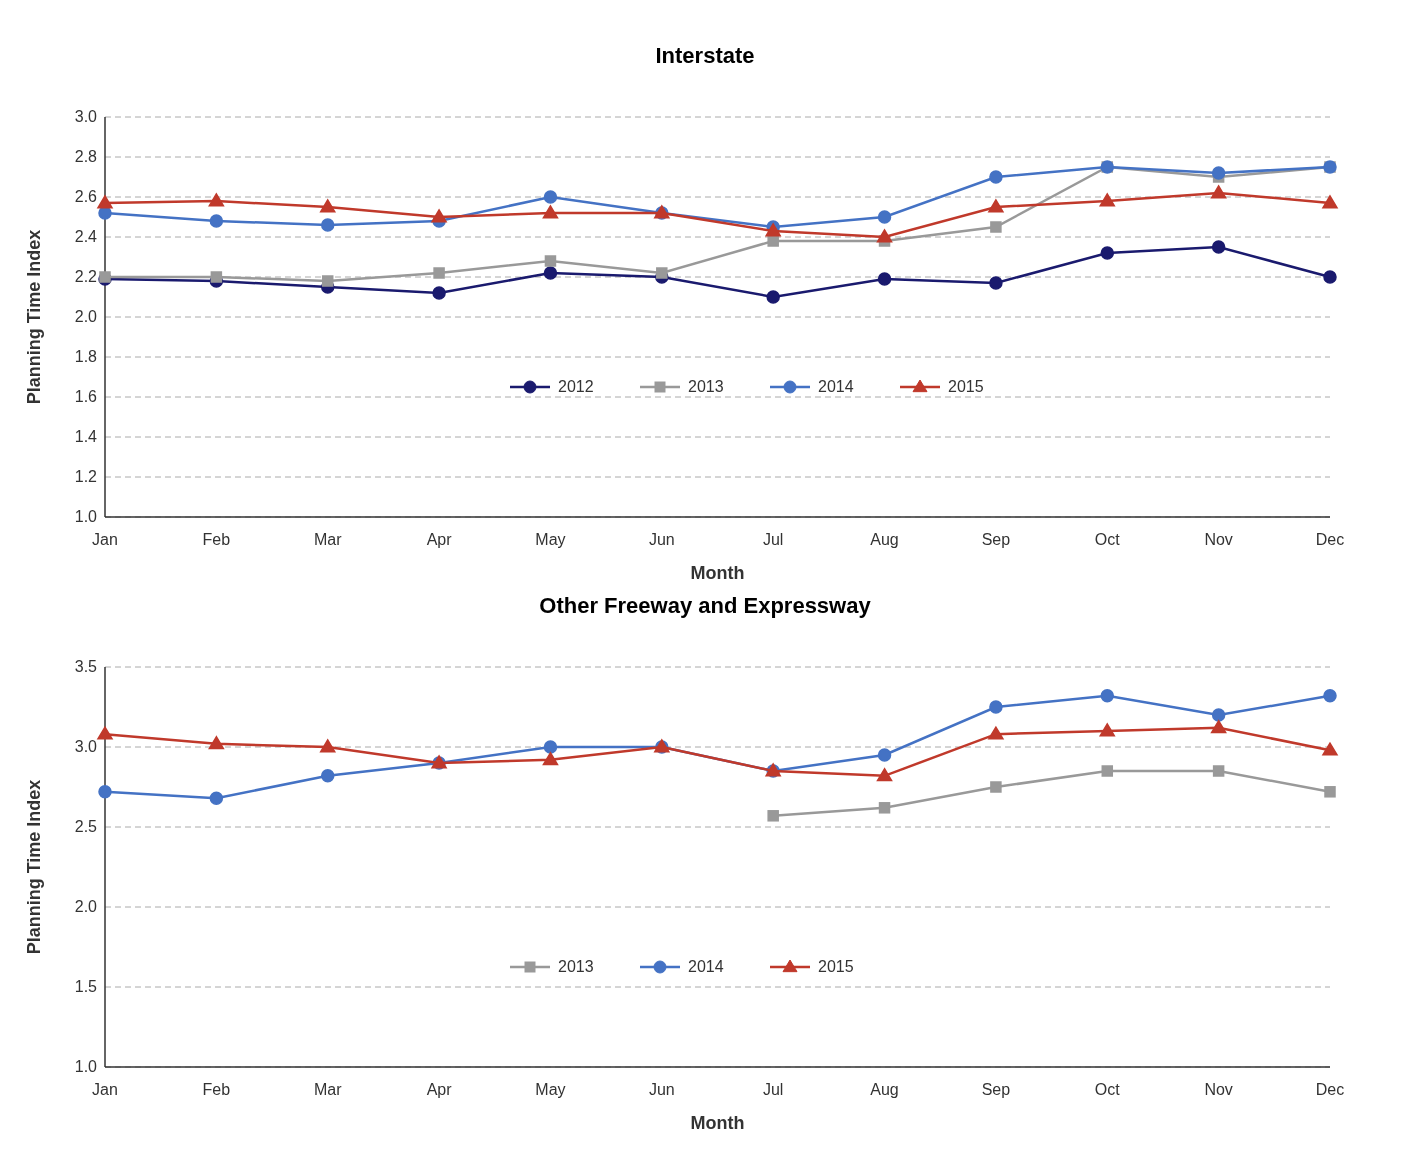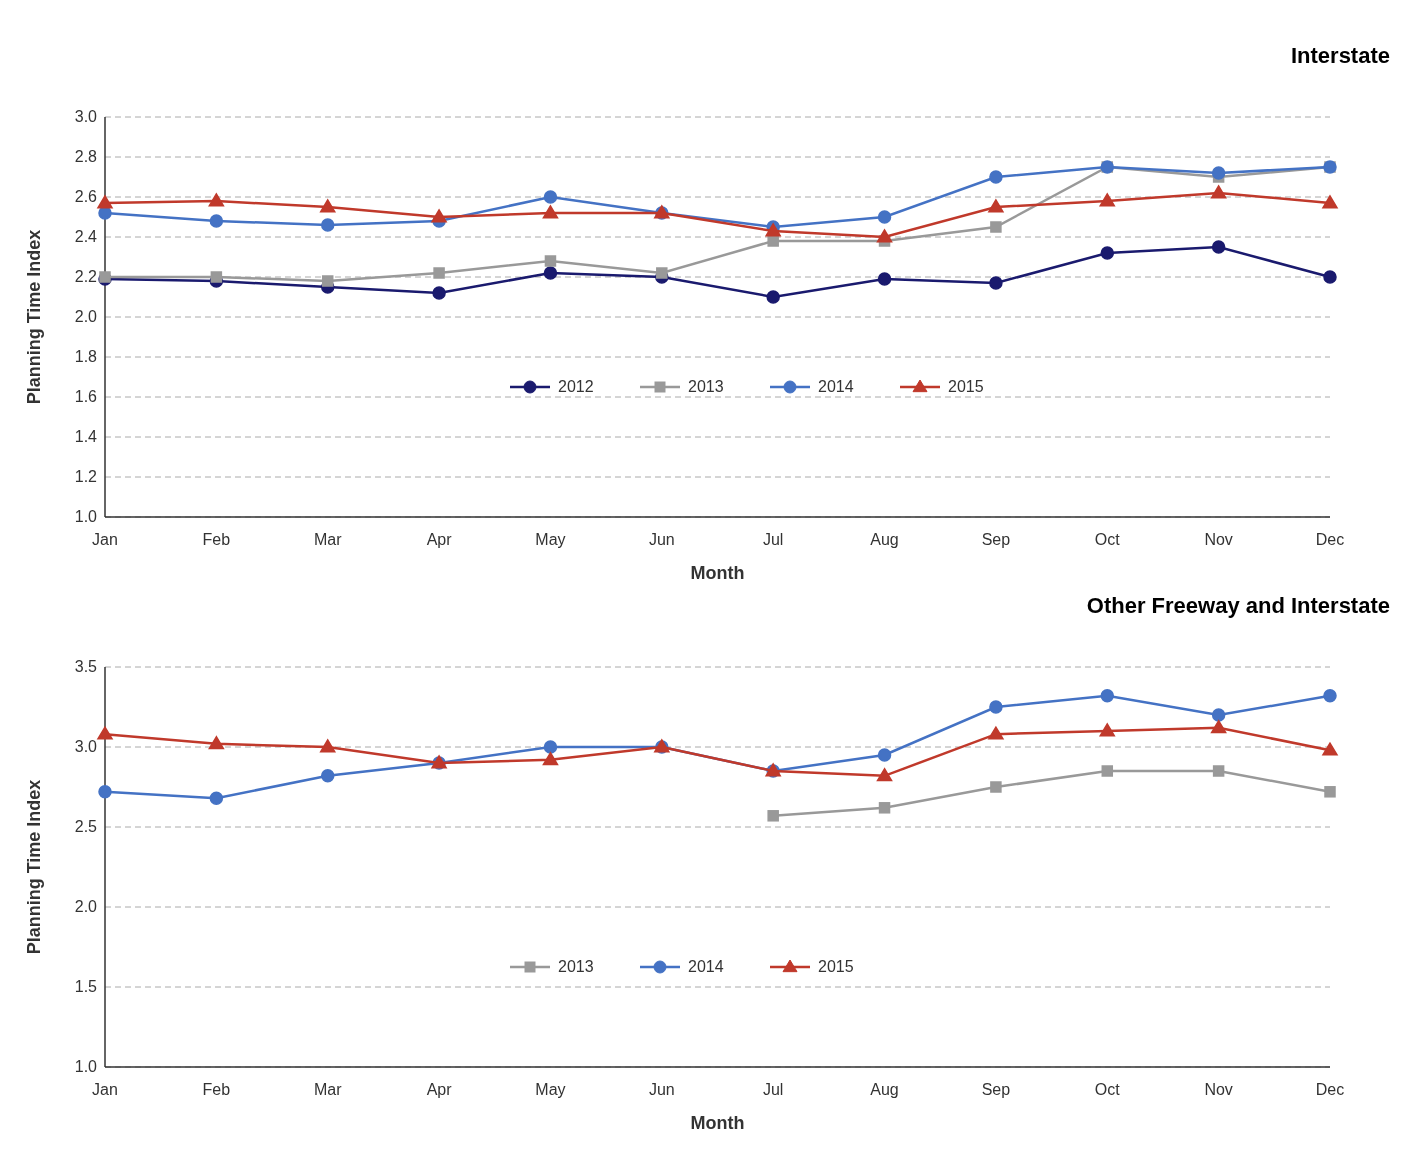--- a/index.html
+++ b/index.html
@@ -19,21 +19,21 @@
       display: flex;
       flex-direction: column;
       gap: 20px;
     }
     .chart-wrapper {
       position: relative;
       width: 100%;
       height: 530px;
     }
     .chart-title {
-      text-align: right;
+      text-align: center;
       font-size: 22px;
       font-weight: bold;
       margin-bottom: 8px;
       font-family: Arial, sans-serif;
     }
     svg.chart-svg {
       width: 100%;
       height: 100%;
     }
   </style>
@@ -142,21 +142,21 @@
         <text x="668" y="295" font-size="16" font-family="Arial" fill="#333">2013</text>
         <line x1="750" y1="290" x2="790" y2="290" stroke="#4472c4" stroke-width="2.5"></line>
         <circle cx="770" cy="290" r="6" fill="#4472c4" stroke="#4472c4"></circle>
         <text x="798" y="295" font-size="16" font-family="Arial" fill="#333">2014</text>
         <line x1="880" y1="290" x2="920" y2="290" stroke="#c0392b" stroke-width="2.5"></line>
         <polygon points="900,283 893,294.6666666666667 907,294.6666666666667" fill="#c0392b" stroke="#c0392b"></polygon>
         <text x="928" y="295" font-size="16" font-family="Arial" fill="#333">2015</text>
       </svg>
   </div>
   <div class="chart-wrapper">
-    <div class="chart-title">Other Freeway and Interstate</div>
+    <div class="chart-title">Other Freeway and Expressway</div>
     <svg class="chart-svg" id="chart2-svg" viewBox="0 0 1370 490">
         <line x1="85" y1="420" x2="1310" y2="420" stroke="#aaa" stroke-width="1" stroke-dasharray="6,4"></line>
         <text x="77" y="425" text-anchor="end" font-size="16" font-family="Arial" fill="#333">1.0</text>
         <line x1="85" y1="340" x2="1310" y2="340" stroke="#aaa" stroke-width="1" stroke-dasharray="6,4"></line>
         <text x="77" y="345" text-anchor="end" font-size="16" font-family="Arial" fill="#333">1.5</text>
         <line x1="85" y1="260" x2="1310" y2="260" stroke="#aaa" stroke-width="1" stroke-dasharray="6,4"></line>
         <text x="77" y="265" text-anchor="end" font-size="16" font-family="Arial" fill="#333">2.0</text>
         <line x1="85" y1="180" x2="1310" y2="180" stroke="#aaa" stroke-width="1" stroke-dasharray="6,4"></line>
         <text x="77" y="185" text-anchor="end" font-size="16" font-family="Arial" fill="#333">2.5</text>
         <line x1="85" y1="100" x2="1310" y2="100" stroke="#aaa" stroke-width="1" stroke-dasharray="6,4"></line>

